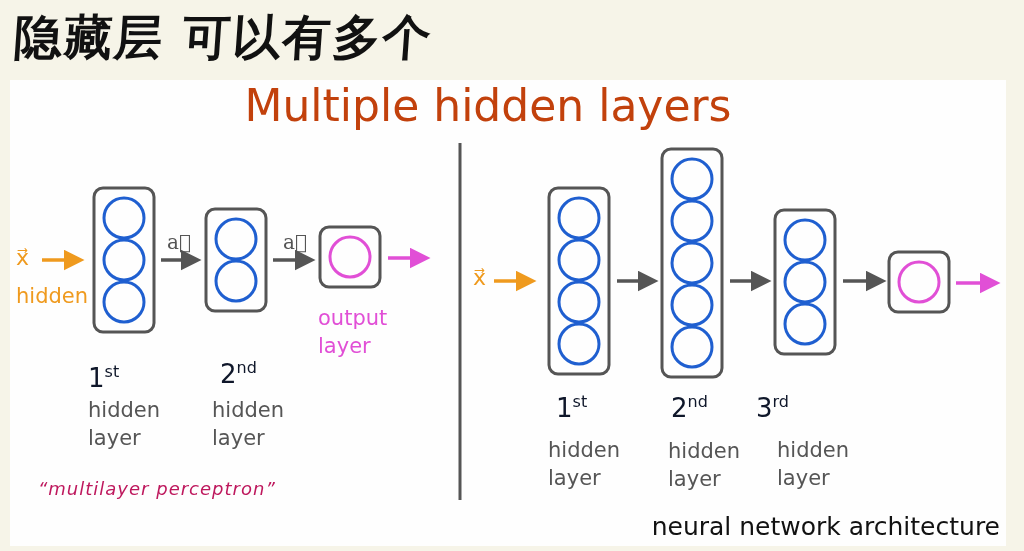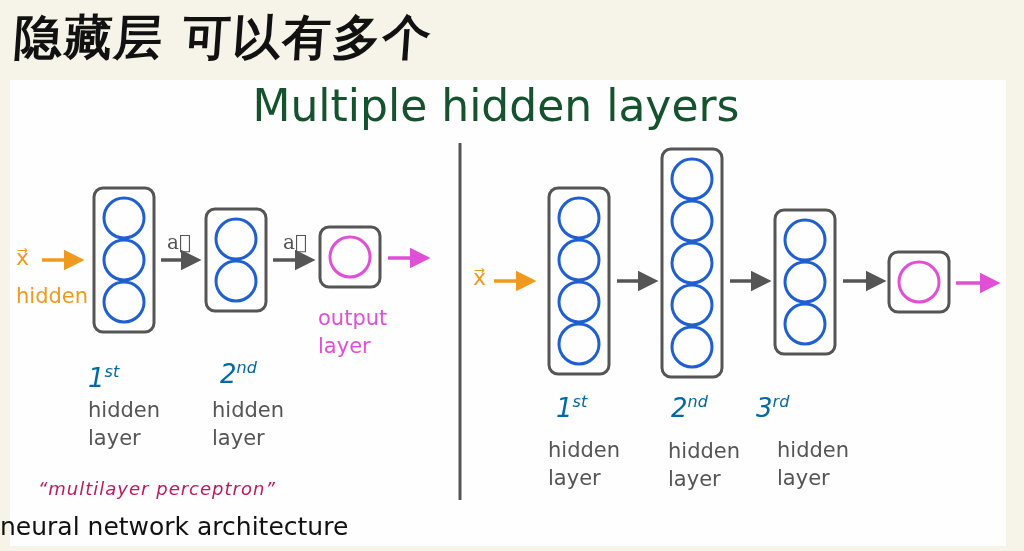--- a/index.html
+++ b/index.html
@@ -13,31 +13,31 @@
     position: absolute; left: 14px; top: 6px;
     font-family: "DejaVu Sans", sans-serif;
     font-size: 48px; font-weight: bold; color: #111;
     letter-spacing: 2px; transform: skewX(-4deg);
   }
   .slide {
     position: absolute; left: 10px; top: 80px; width: 996px; height: 466px;
     background: #fefefe;
   }
   .title {
-    position: absolute; left: 16px; width: 960px; top: 80px; text-align: center;
-    font-size: 44px; color: #14532d; line-height: 52px;
+    position: absolute; left: 8px; width: 960px; top: 80px; text-align: center;
+    font-size: 44px; color: #c2410c; line-height: 52px;
   }
   svg.diagram { position: absolute; left: 0; top: 0; }
   .lbl { position: absolute; font-size: 21px; color: #555; line-height: 28px; }
-  .hand { position: absolute; font-family: "DejaVu Sans", sans-serif; color: #0369a1; font-size: 26px; font-style: italic; }
+  .hand { position: absolute; font-family: "DejaVu Sans", sans-serif; color: #0f172a; font-size: 26px; }
   .hand sup { font-size: 16px; }
   .orange { color: #ef9a1e; }
   .pink { color: #e14fd6; }
   .mlp { position: absolute; left: 38px; top: 478px; font-size: 18px; color: #be185d; font-style: italic; letter-spacing: 1px; }
-  .caption { position: absolute; left: 0; width: 1000px; top: 512px; text-align: left; font-size: 25px; color: #111; }
+  .caption { position: absolute; left: 0; width: 1000px; top: 512px; text-align: right; font-size: 25px; color: #111; }
 </style>
 </head>
 <body>
 
 <div class="note">隐藏层 可以有多个</div>
 
 <div class="slide"></div>
 <div class="title">Multiple hidden layers</div>
 
 <svg class="diagram" width="1024" height="551">

